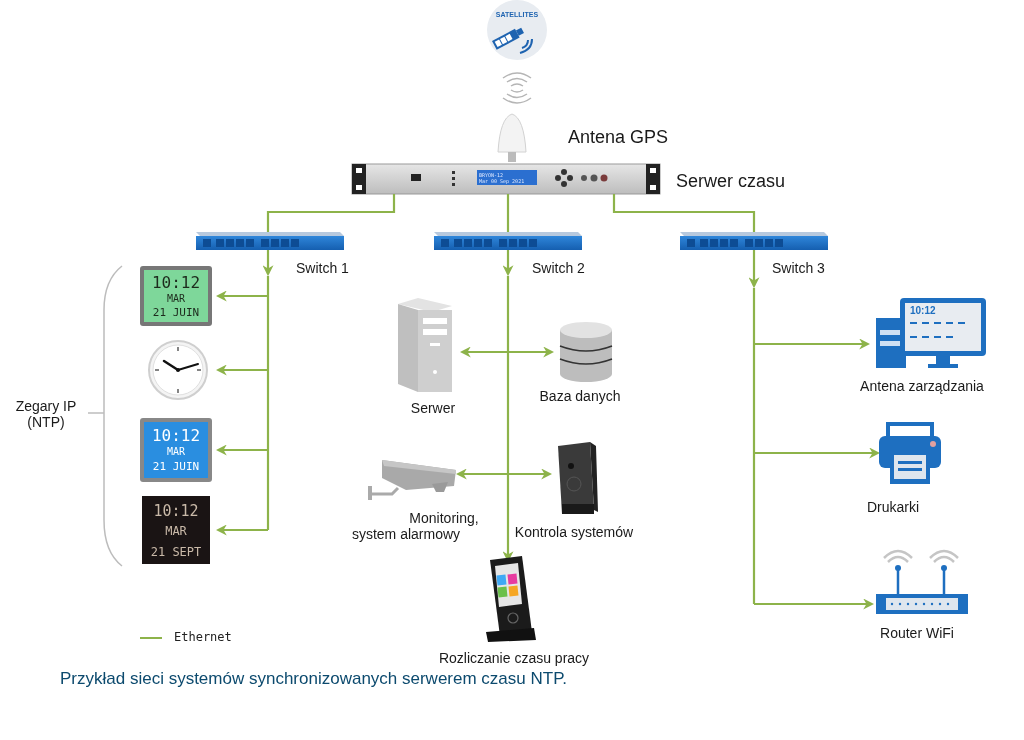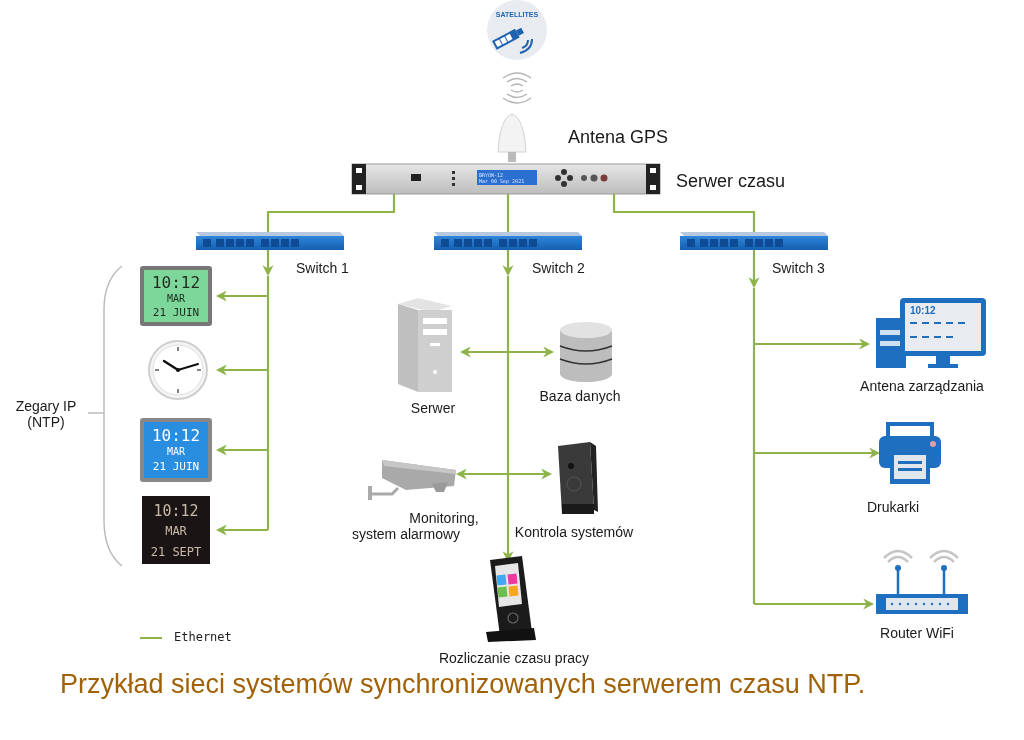--- a/index.html
+++ b/index.html
@@ -1,20 +1,20 @@
 <!DOCTYPE html>
 <html><head>
 <meta charset="utf-8">
 <style>
   html, body { margin:0; padding:0; background:#ffffff; }
   body { width:1024px; height:740px; position:relative; overflow:hidden; font-family:"Liberation Sans", sans-serif; color:#1a1a1a; }
   #stage { position:absolute; left:0; top:0; width:1024px; height:740px; }
   .lbl { position:absolute; font-size:14px; color:#1a1a1a; white-space:nowrap; }
   .lbl.center { text-align:center; transform:translateX(-50%); }
-  .caption { position:absolute; left:60px; top:669px; font-size:27px; color:#a16207; white-space:nowrap; }
+  .caption { position:absolute; left:60px; top:669px; font-size:17px; color:#0c4a6e; white-space:nowrap; }
   .legend { position:absolute; left:140px; top:630px; font-family:"DejaVu Sans Mono", monospace; font-size:12px; color:#222; }
   .legend .line { display:inline-block; width:22px; height:2px; background:#8db34a; vertical-align:middle; margin-right:12px; }
   .sat-text { font-family:"Liberation Sans", sans-serif; font-weight:bold; font-size:7px; fill:#1e63b0; }
   .clock-seg { font-family:"DejaVu Sans Mono", monospace; }
 </style>
 </head>
 <body>
 
 <div id="stage">
 <svg width="1024" height="740" viewBox="0 0 1024 740">

